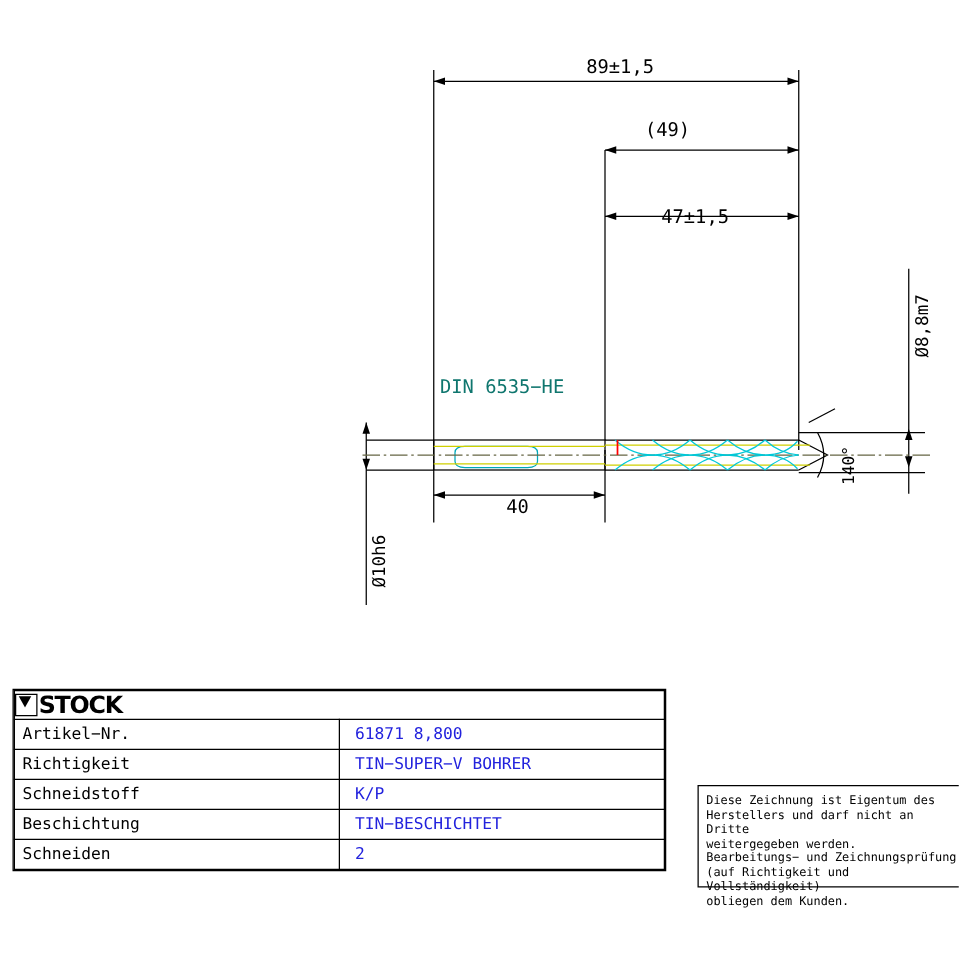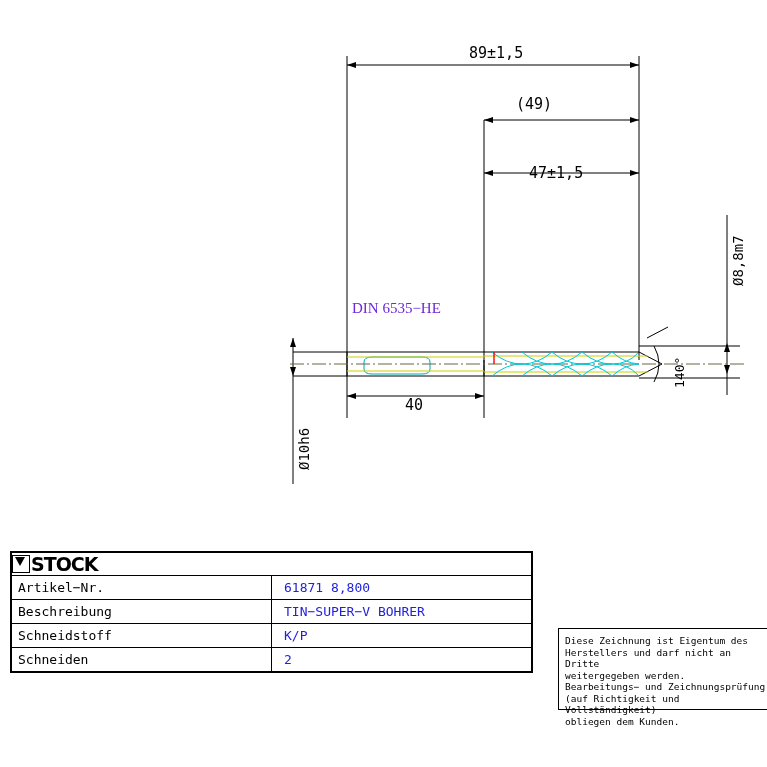--- a/index.html
+++ b/index.html
@@ -25,22 +25,21 @@
     left: 0; top: 0;
     width: 767px;
     height: 767px;
   }
   .lbl {
     position: absolute;
     font-family: "DejaVu Sans Mono", monospace;
     white-space: nowrap;
   }
   .blue-text {
-    color: #6d28d9;
-    font-family: Liberation Serif, serif;
+    color: #0f766e;
   }
   
   #titleblock {
     position: absolute;
     left: 10px;
     top: 551px;
     width: 521px;
     border: 1px solid #000000;
     border-collapse: collapse;
   }
@@ -236,26 +235,30 @@
             <span class="logo-mark"></span>
                 <span class="logo-text">STOCK</span>
           </div>
         </td>
       </tr>
       <tr>
         <td style="width:190px;margin-left:20px;">Artikel−Nr.</td>
         <td class="val">61871  8,800</td>
       </tr>
       <tr>
-        <td>Beschreibung</td>
+        <td>Richtigkeit</td>
         <td class="val">TIN−SUPER−V BOHRER</td>
       </tr>
       <tr>
         <td>Schneidstoff</td>
         <td class="val">K/P</td>
+      </tr>
+      <tr>
+        <td>Beschichtung</td>
+        <td class="val">TIN−BESCHICHTET</td>
       </tr>
       <tr>
         <td>Schneiden</td>
         <td class="val">2</td>
       </tr>
     </tbody>
       </table>
   </div>
 
   <div id="noteblock">

